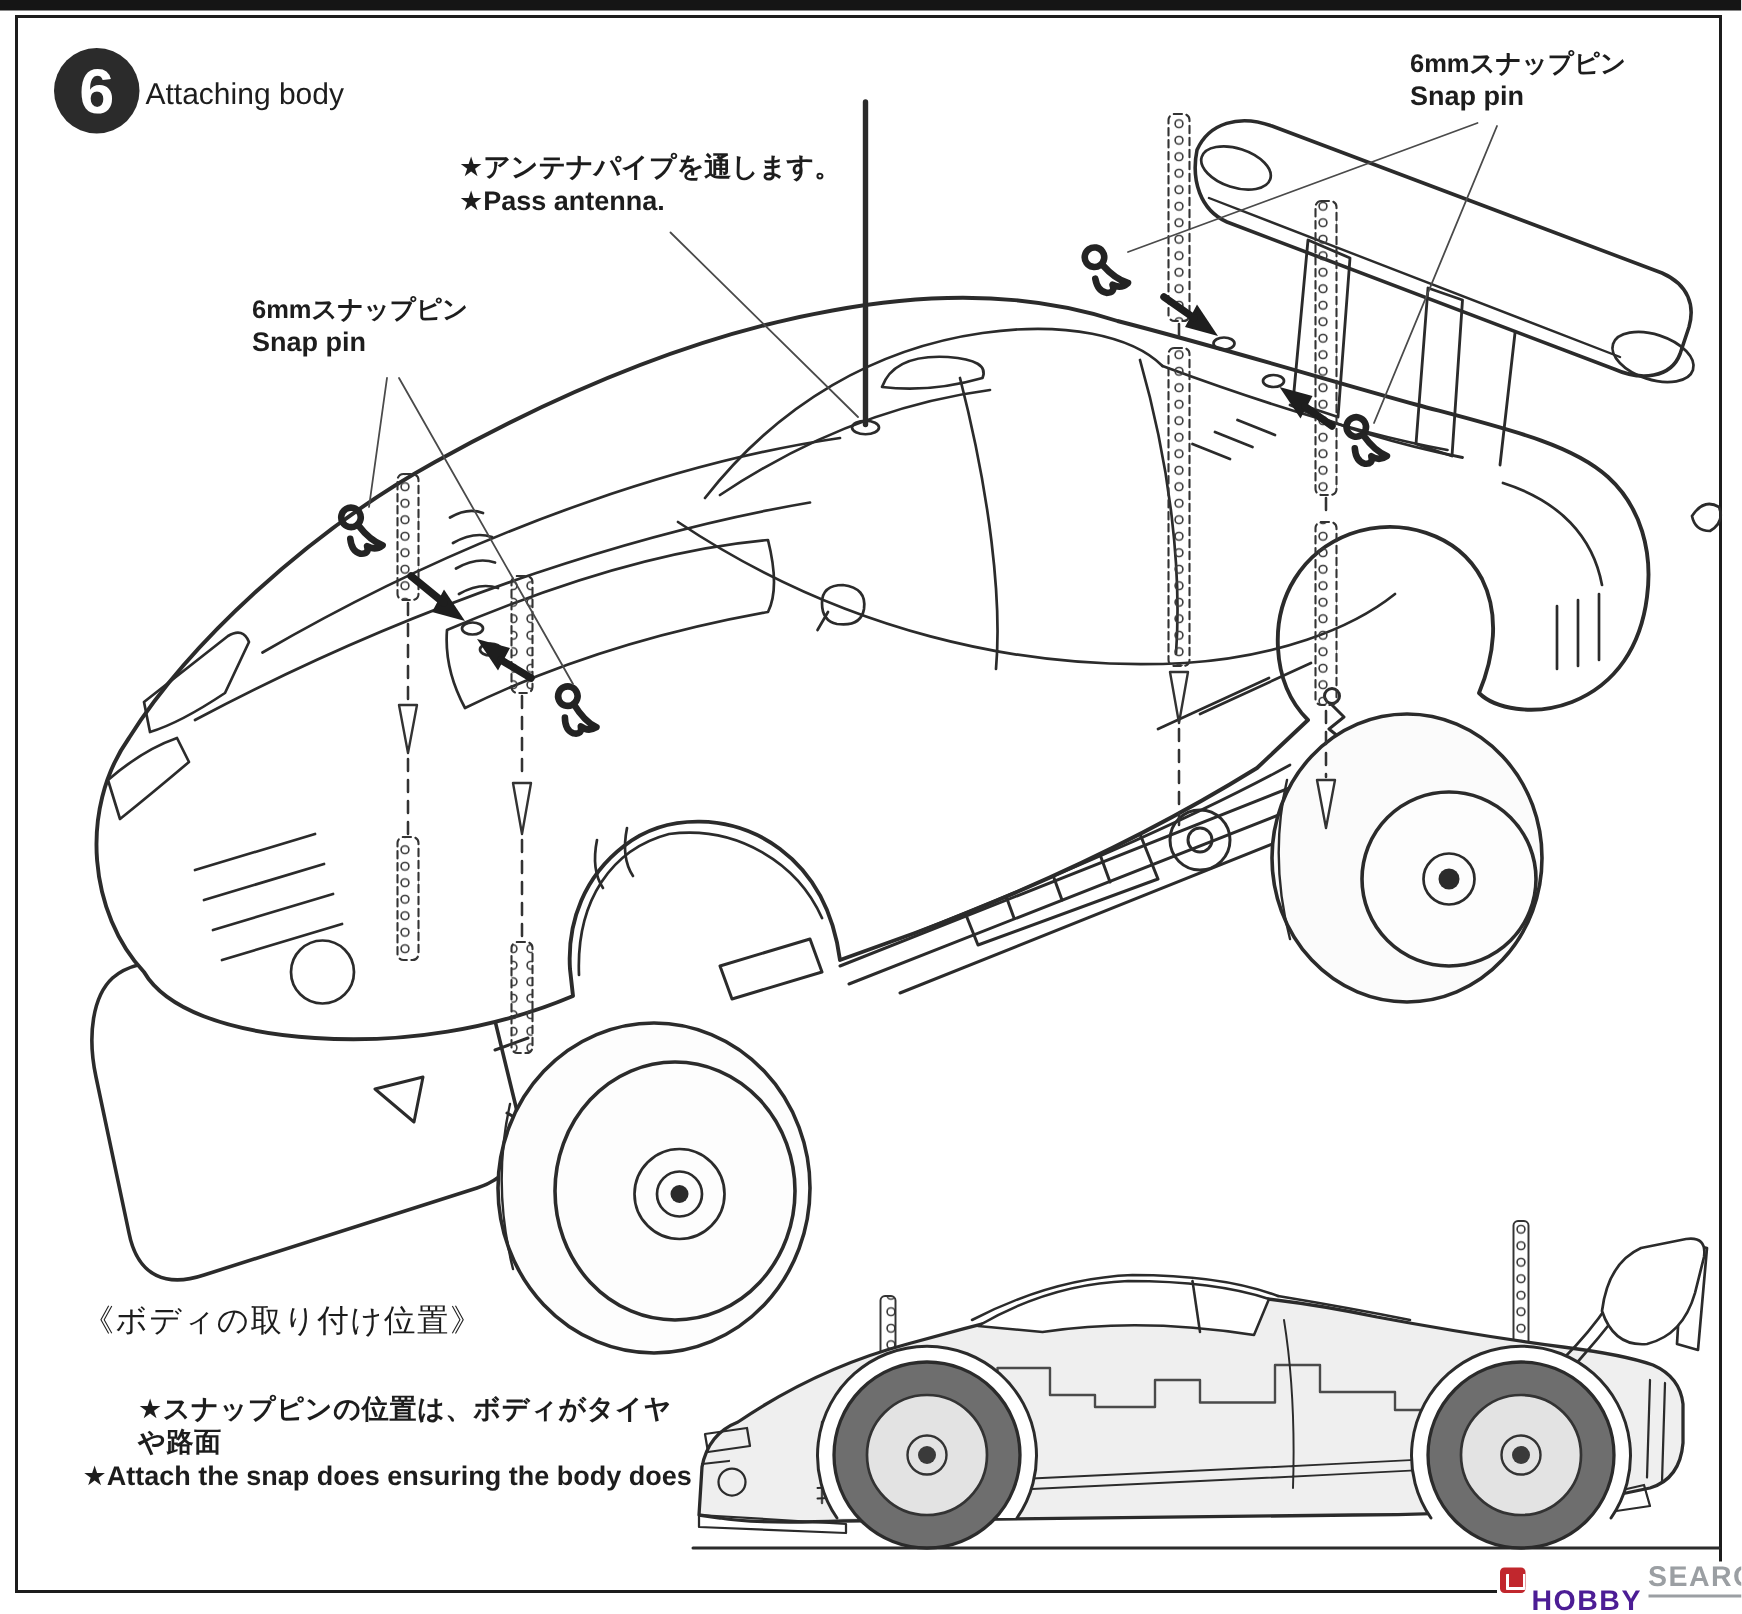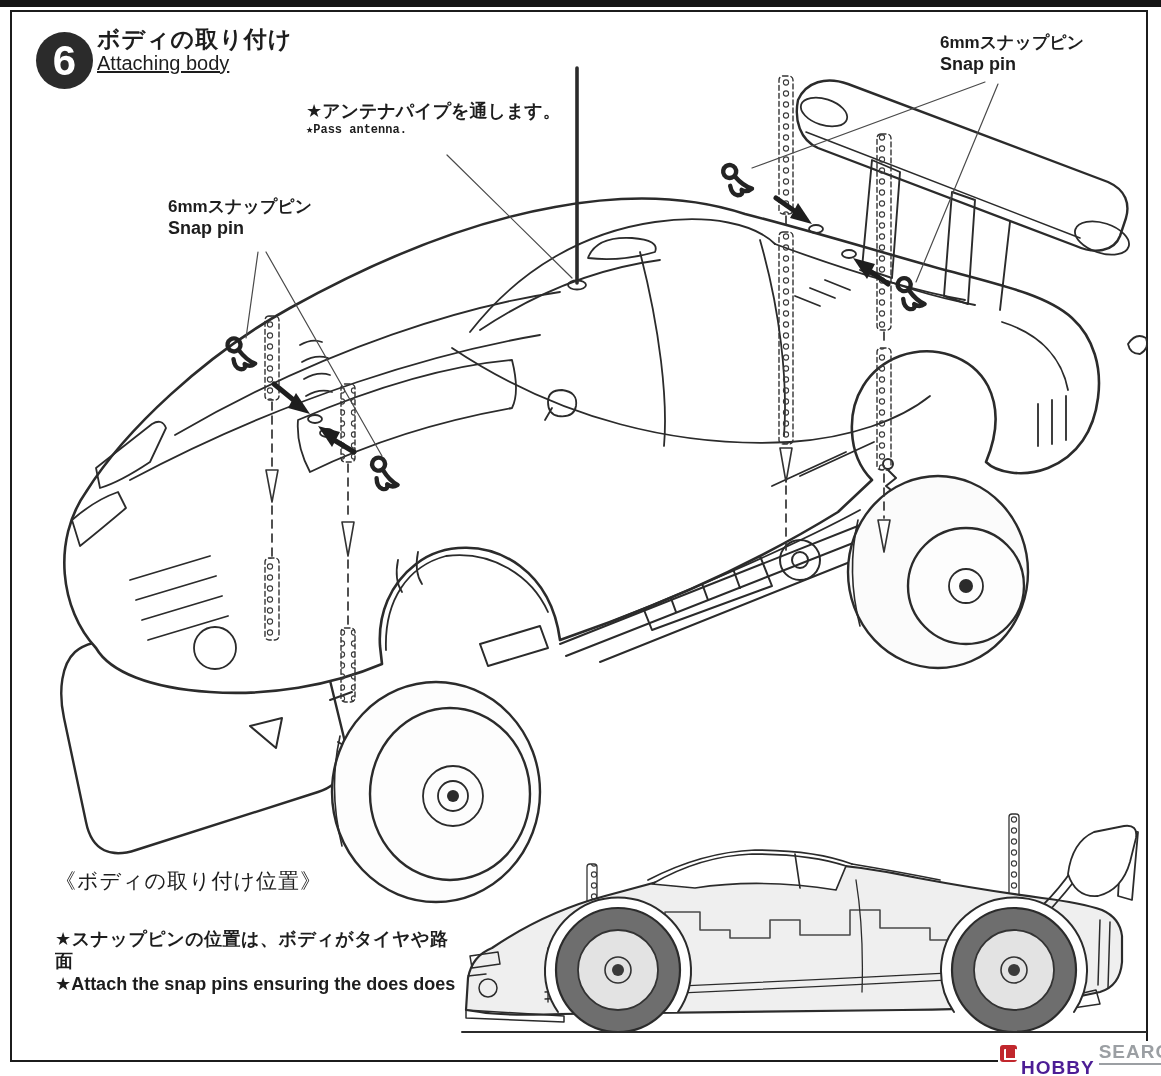--- a/index.html
+++ b/index.html
@@ -4,32 +4,32 @@
 <style>
   html,body{margin:0;padding:0;background:#fff;}
   .page{position:relative;width:1161px;height:1076px;background:#fff;overflow:hidden;
         font-family:"Liberation Sans","DejaVu Sans",sans-serif;color:#1d1d1d;}
   .topband{position:absolute;left:0;top:0;width:1161px;height:7px;background:#151515;}
   .frame{position:absolute;left:10px;top:10px;width:1134px;height:1048px;border:2.5px solid #1c1c1c;}
   .badge{position:absolute;left:36px;top:32px;width:57px;height:57px;border-radius:50%;
          background:#2b2b2b;color:#fff;display:flex;align-items:center;justify-content:center;
          font-size:42px;font-weight:bold;line-height:1;}
   .title-jp{position:absolute;left:97px;top:24px;font-size:23px;font-weight:bold;letter-spacing:1px;}
-  .title-en{position:absolute;left:97px;top:52px;font-size:20px;text-decoration:underline;}
+  .title-en{position:absolute;left:97px;top:52px;font-size:20px;}
   .lbl{position:absolute;line-height:1.25;}
   .antenna-note{left:306px;top:100px;font-size:18px;font-weight:bold;}
-  .antenna-note .en{font-weight:bold;font-size:12px;font-family:Liberation Mono, monospace;}
+  .antenna-note .en{font-weight:bold;font-size:18px;}
   .pin-label{font-size:17px;font-weight:bold;}
   .pin-right{left:940px;top:32px;width:200px;}
   .pin-left{left:168px;top:196px;width:200px;}
   .pin-label .en{font-size:18px;}
   .bp-head-jp{left:55px;top:868px;font-size:21px;font-weight:normal;letter-spacing:1px;}
   .bp-head-en{left:57px;top:896px;font-size:19px;font-weight:bold;}
   .bp-note{left:55px;top:928px;width:410px;font-size:18px;font-weight:bold;line-height:1.24;}
-  .bp-note .jp{letter-spacing:0.5px;}
+  .bp-note .jp{letter-spacing:0.5px;margin-left:37px;}
   .bp-note .en{font-weight:bold;}
   svg{position:absolute;left:0;top:0;}
   .watermark{position:absolute;left:998px;top:1041px;height:24px;display:flex;align-items:center;
              gap:4px;background:#fff;padding:0 3px 0 2px;z-index:5;}
   .wm-icon{width:17px;height:17px;background:#c1272d;border-radius:3px;position:relative;flex:0 0 auto;}
   .wm-icon:after{content:"";position:absolute;left:4px;top:4px;width:9px;height:9px;
                  border:2px solid #fff;border-top:none;border-radius:1px;}
   .wm-primary{color:#4c1d95;font-size:19px;font-weight:bold;letter-spacing:1px;border-bottom:2px solid #c1272d;margin-top:32px;}
   .wm-secondary{color:#9b9fa3;font-size:19px;font-weight:bold;letter-spacing:1px;border-bottom:2px solid #9b9fa3;}
 </style>
@@ -239,21 +239,20 @@
         <circle cx="1014" cy="970" r="40" fill="#e3e3e3" stroke="#333" stroke-width="1.8"></circle>
         <circle cx="1014" cy="970" r="13" stroke="#333" stroke-width="1.6"></circle>
         <circle cx="1014" cy="970" r="6" fill="#3a3a3a" stroke="none"></circle>
       </g>
     </g>
   </svg>
 
   <div class="badge">
     <span>6</span>
   </div>
-  <div class="title-jp">ボディの取り付け</div>
   <div class="title-en">Attaching body</div>
 
   <div class="lbl antenna-note">
     <div>★アンテナパイプを通します。</div>
     <div class="en">★Pass antenna.</div>
   </div>
 
   <div class="lbl pin-label pin-right">
     <div>6mmスナップピン</div>
     <div class="en">Snap pin</div>
@@ -261,21 +260,21 @@
 
   <div class="lbl pin-label pin-left">
     <div>6mmスナップピン</div>
     <div class="en">Snap pin</div>
   </div>
 
   <div class="lbl bp-head-jp">《ボディの取り付け位置》</div>
 
   <div class="lbl bp-note">
     <div class="jp">★スナップピンの位置は、ボディがタイヤや路面</div>
-    <div class="en">★Attach the snap pins ensuring the does does</div>
+    <div class="en">★Attach the snap does ensuring the body does</div>
   </div>
 
   <div class="watermark">
     <span class="wm-icon"></span>
     <span class="wm-primary">HOBBY</span>
     <span class="wm-secondary">SEARCH</span>
 
   </div>
 </div>
 

